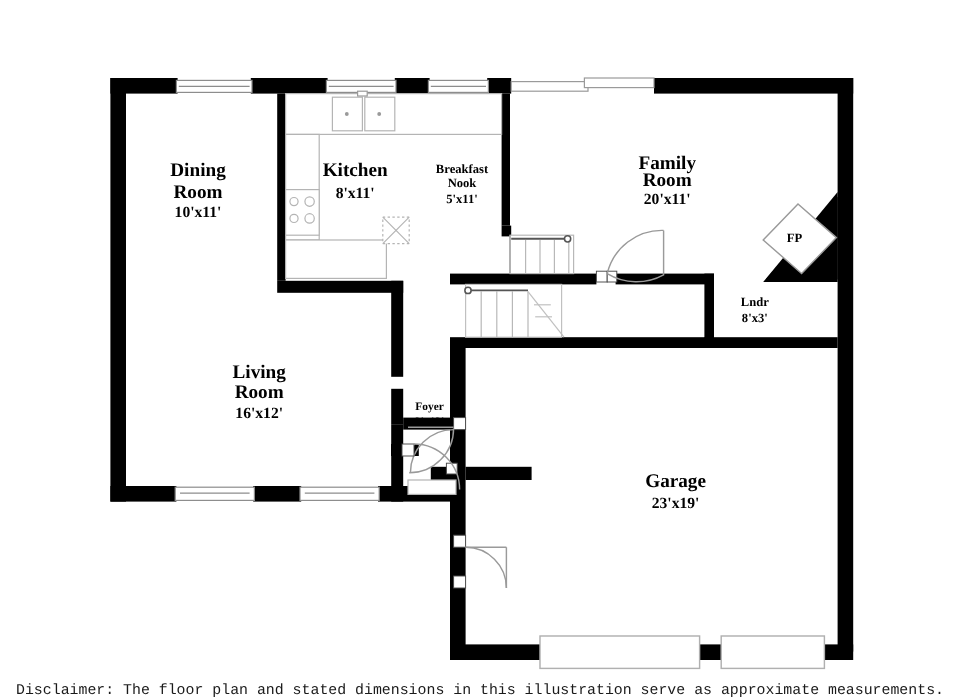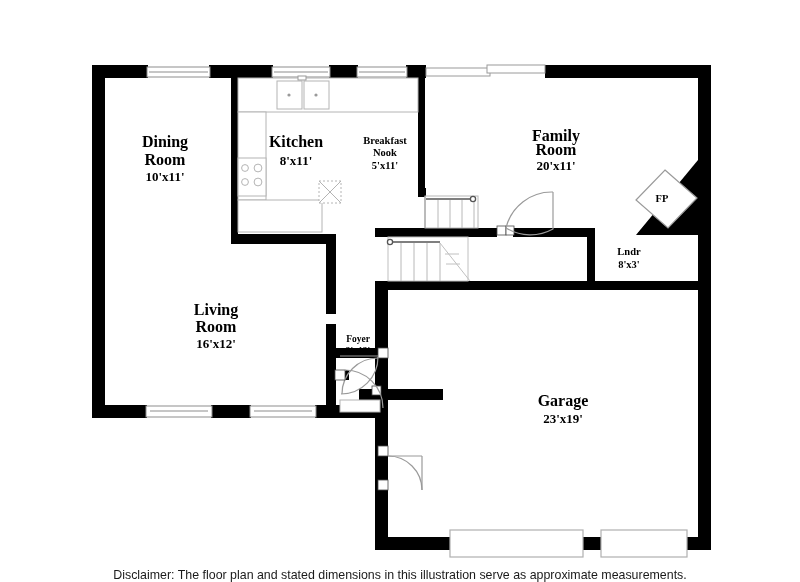--- a/index.html
+++ b/index.html
@@ -36,21 +36,21 @@
   .rl-big { font-size: 16px; }
   .rl-mid { font-size: 13px; }
   .rl-small { font-size: 10.5px; }
   .rl-tiny { font-size: 9.5px; }
   .disclaimer {
     position: absolute;
     left: 0;
     top: 519px;
     width: 800px;
     text-align: center;
-    font-family: Liberation Sans, sans-serif;
+    font-family: Liberation Mono, monospace;
     font-size: 12.4px;
     line-height: 16.5px;
     color: #1a1a1a;
   }
   .disclaimer div { white-space: nowrap; }
 </style>
 </head>
 <body>
 
 <div id="plan-root">

